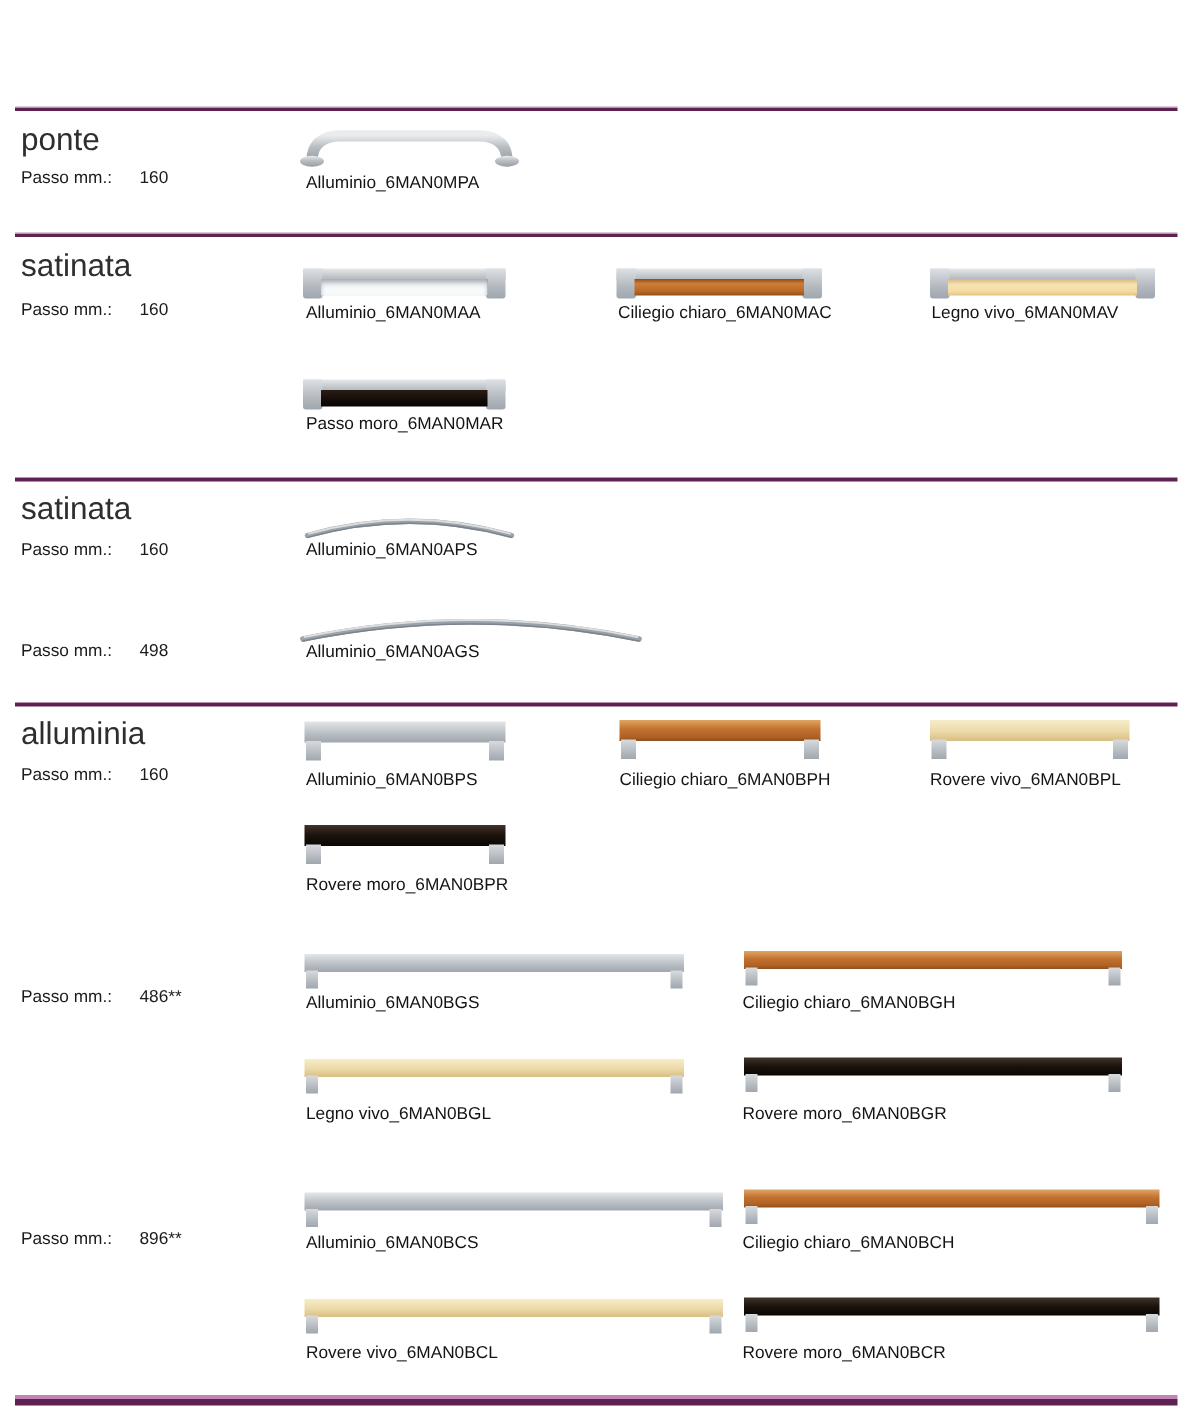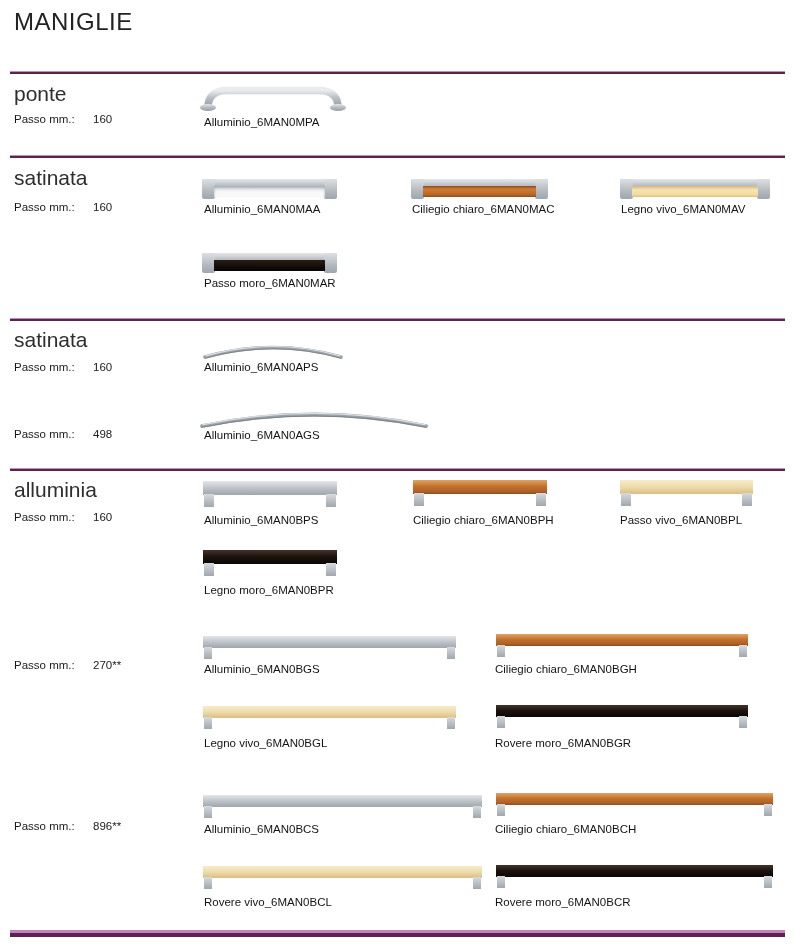--- a/index.html
+++ b/index.html
@@ -44,21 +44,20 @@
   .m-aluminio .bar{background:linear-gradient(180deg,#e3e6e9,#bac0c5 55%,#9fa6ad);}
   .m-ciliegio .bar{background:linear-gradient(180deg,#e0a563,#c2702e 45%,#b06226 80%,#8f4f1c);}
   .m-legno .bar{background:linear-gradient(180deg,#f7ecca,#ecd9a7 55%,#d8bd84);}
   .m-rovere .bar{background:linear-gradient(180deg,#43332a,#1a120c 50%,#0a0604);}
 </style>
 </head>
 <body>
 
 <div id="page">
 
-  <div class="title">MANIGLIE</div>
 
   <div class="sep" style="top:71px"></div>
 
   <div class="sec-title" style="left:14px;top:82px">ponte</div>
   <div class="passo" style="left:14px;top:113px">
     <span class="pl">Passo mm.:</span><span>160</span>
   </div>
   <div class="handle" style="left:200px;top:86px;width:146px;height:26px">
     <svg width="146" height="26" viewBox="0 0 146 26">
       <defs>
@@ -160,31 +159,31 @@
       <div class="leg leg-l"></div>
       <div class="leg leg-r"></div>
   </div>
   <div class="plabel" style="left:413px;top:514px">Ciliegio chiaro_6MAN0BPH</div>
 
   <div class="handle bar-s m-legno" style="left:620px;top:480px;width:133px">
     <div class="bar"></div>
       <div class="leg leg-l"></div>
       <div class="leg leg-r"></div>
   </div>
-  <div class="plabel" style="left:620px;top:514px">Passo vivo_6MAN0BPL</div>
+  <div class="plabel" style="left:620px;top:514px">Rovere vivo_6MAN0BPL</div>
 
   <div class="handle bar-s m-rovere" style="left:203px;top:550px;width:134px">
     <div class="bar"></div>
       <div class="leg leg-l"></div>
       <div class="leg leg-r"></div>
   </div>
-  <div class="plabel" style="left:204px;top:584px">Legno moro_6MAN0BPR</div>
+  <div class="plabel" style="left:204px;top:584px">Rovere moro_6MAN0BPR</div>
 
   <div class="passo" style="left:14px;top:659px">
-    <span class="pl">Passo mm.:</span><span>270**</span>
+    <span class="pl">Passo mm.:</span><span>486**</span>
   </div>
   <div class="handle bar-l m-aluminio" style="left:203px;top:636px;width:253px">
     <div class="bar"></div>
       <div class="leg leg-l"></div>
       <div class="leg leg-r"></div>
   </div>
   <div class="plabel" style="left:204px;top:663px">Alluminio_6MAN0BGS</div>
 
   <div class="handle bar-l m-ciliegio" style="left:496px;top:634px;width:252px">
     <div class="bar"></div>

